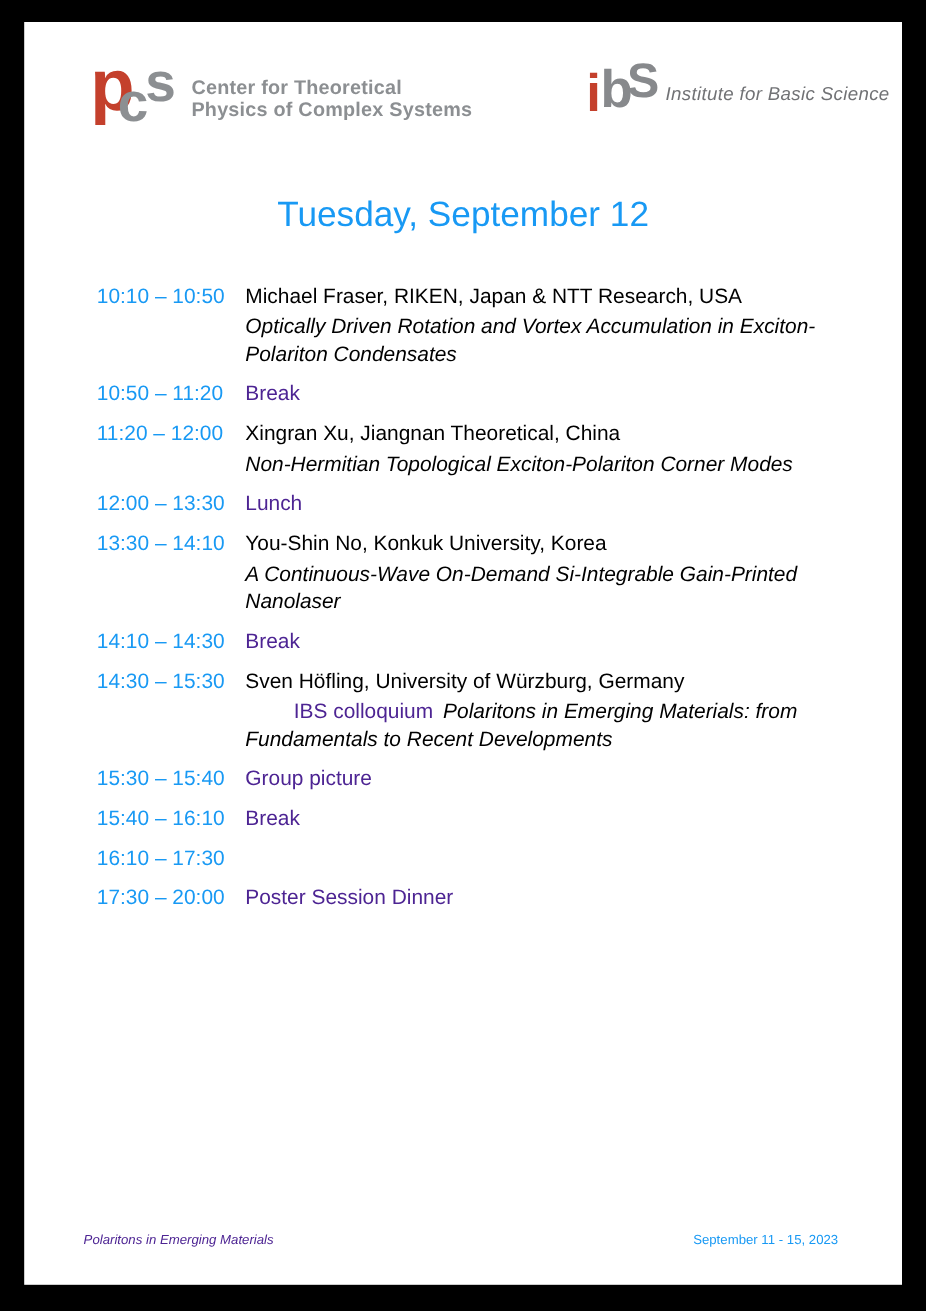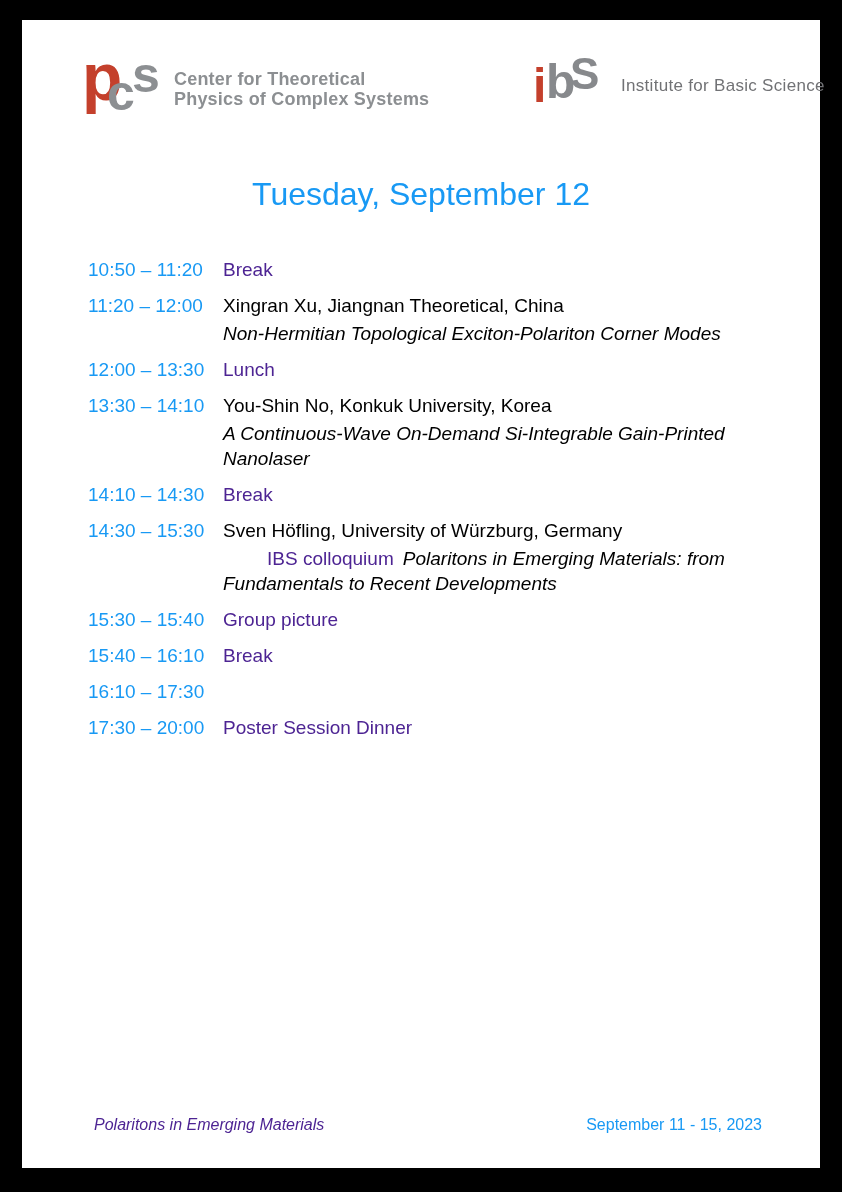--- a/index.html
+++ b/index.html
@@ -42,23 +42,24 @@
     letter-spacing: 0.2px;
     white-space: nowrap;
   }
   .ibs-logo { position: absolute; left: 511px; top: 36px; display: flex; }
   .ibs-letters { position: relative; width: 64px; height: 56px; }
   .ibs-letter { position: absolute; font-weight: bold; line-height: 1; }
   .ibs-i { left: 0;   top: 6px;  font-size: 48px; color: var(--logo-red); }
   .ibs-b { left: 13px; top: 2px; font-size: 48px; color: #87898C; }
   .ibs-s { left: 37px; top: -4px; font-size: 44px; color: #87898C; }
   .ibs-text {
-    margin-left: 24px; margin-top: 20px;
+    margin-left: 8px; margin-top: 20px;
     color: #717275; font-size: 17px; letter-spacing: 0.3px;
     white-space: nowrap;
+    font-style: italic;
   }
 
   
   .title {
     position: absolute;
     left: 0; top: 156px; width: 100%;
     text-align: center;
     color: var(--blue);
     font-size: 32px;
     font-weight: 400;
@@ -74,25 +75,25 @@
   .time { width: 135px; flex: 0 0 135px; color: var(--blue); white-space: nowrap; }
   .content { flex: 1; color: #000; }
   .speaker { color: #000; }
   .speaker.event { color: var(--purple); }
   .talk { font-style: italic; margin-top: 3px; }
   .talk-prefix { font-style: normal; color: var(--purple); padding-right: 0.2em; margin-left: 44px; }
 
   
   .footer {
     position: absolute;
-    left: 72px; right: 58px; bottom: 34px;
+    left: 54px; right: 58px; bottom: 34px;
     display: flex;
     justify-content: space-between;
     align-items: baseline;
-    font-size: 16px;
+    font-size: 12px;
     text-align: right;
   }
   .footer-left { color: var(--purple); font-style: italic; }
   .footer-right { color: var(--blue); }
 </style>
 </head>
 <body>
 
 <div class="page">
 
@@ -117,20 +118,27 @@
         <span class="ibs-letter ibs-s">S</span>
       </div>
       <div class="ibs-text">Institute for Basic Science</div>
     </div>
 
   </div>
 
   <h1 class="title">Tuesday, September 12</h1>
 
   <div class="schedule" id="schedule">
+  <div class="row">
+    <div class="time">10:10 – 10:50</div>
+    <div class="content">
+      <div class="speaker">Michael Fraser, RIKEN, Japan &amp; NTT Research, USA</div>
+      <div class="talk"><span class="talk-text">Optically Driven Rotation and Vortex Accumulation in Exciton-Polariton Condensates</span></div>
+    </div>
+  </div>
 
   <div class="row">
     <div class="time">10:50 – 11:20</div>
     <div class="content">
       <div class="speaker event">Break</div>
 
     </div>
   </div>
 
   <div class="row">

